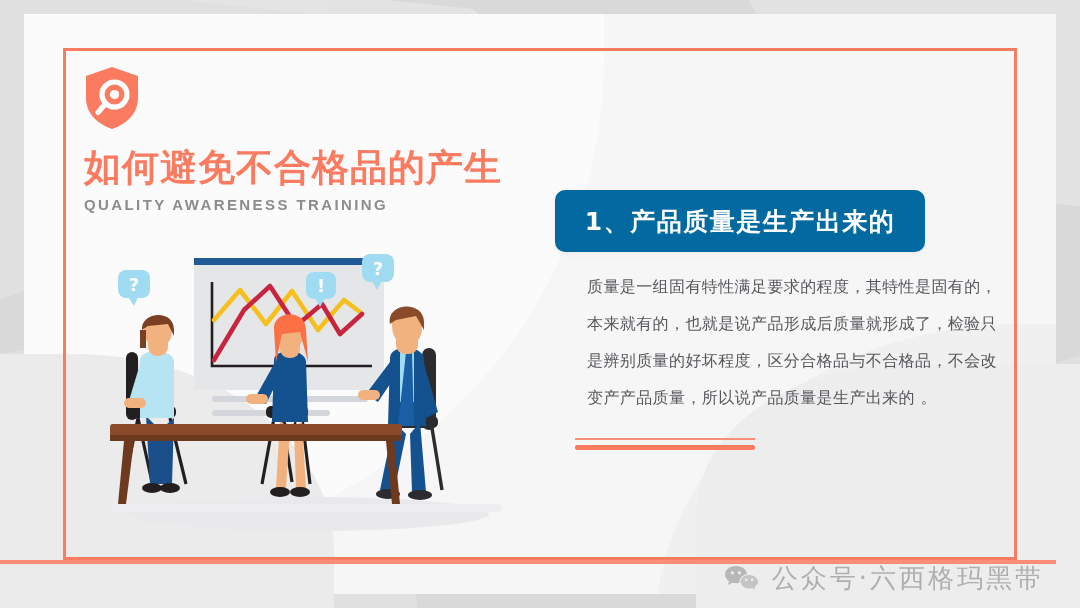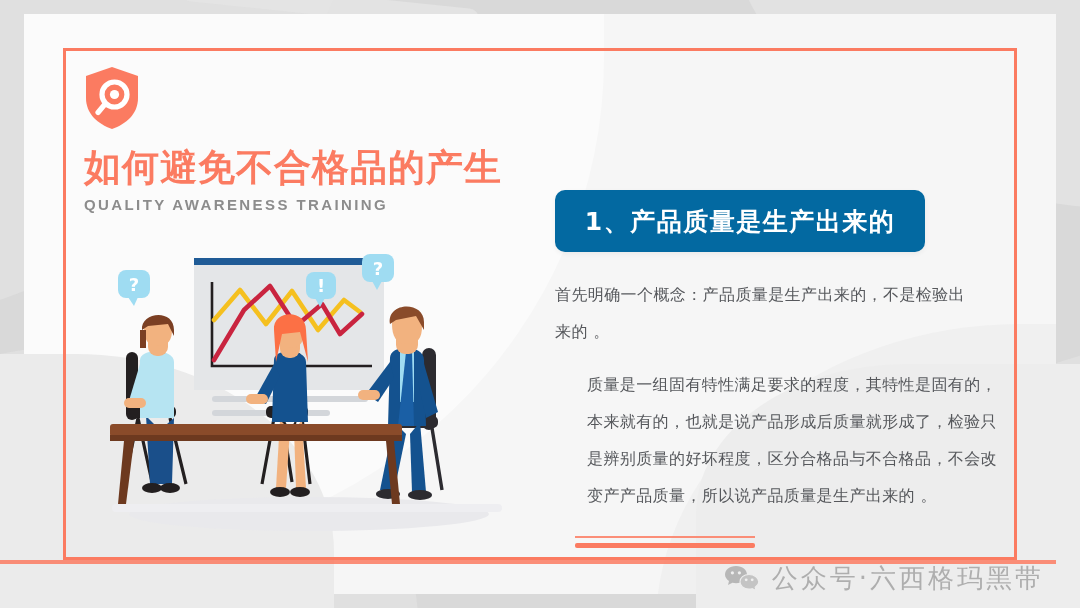--- a/index.html
+++ b/index.html
@@ -272,21 +272,20 @@
           <path d="M30 189 L24 252 L32 252 L40 189 Z" fill="#6d391f"></path>
           <path d="M292 189 L298 252 L306 252 L300 189 Z" fill="#6d391f"></path>
         </g>
       </svg>
     </div>
 
     <div id="right-col">
       <div id="section-banner">
         <span>1、产品质量是生产出来的</span>
       </div>
-      <p class="body-para" id="para-1">首先明确一个概念：产品质量是生产出来的，不是检验出来的 。</p>
       <p class="body-para" id="para-2">质量是一组固有特性满足要求的程度，其特性是固有的，本来就有的，也就是说产品形成后质量就形成了，检验只是辨别质量的好坏程度，区分合格品与不合格品，不会改变产产品质量，所以说产品质量是生产出来的 。</p>
       <div id="divider">
         <div class="thin"></div>
         <div class="thick"></div>
       </div>
     </div>
 
   </div>
 
   <div id="watermark">

